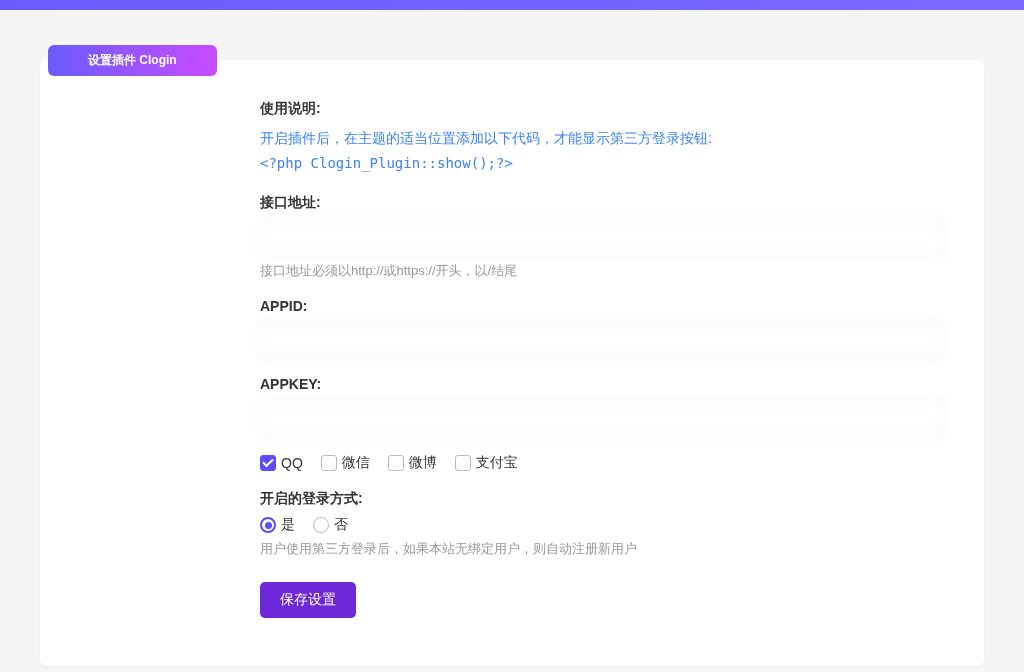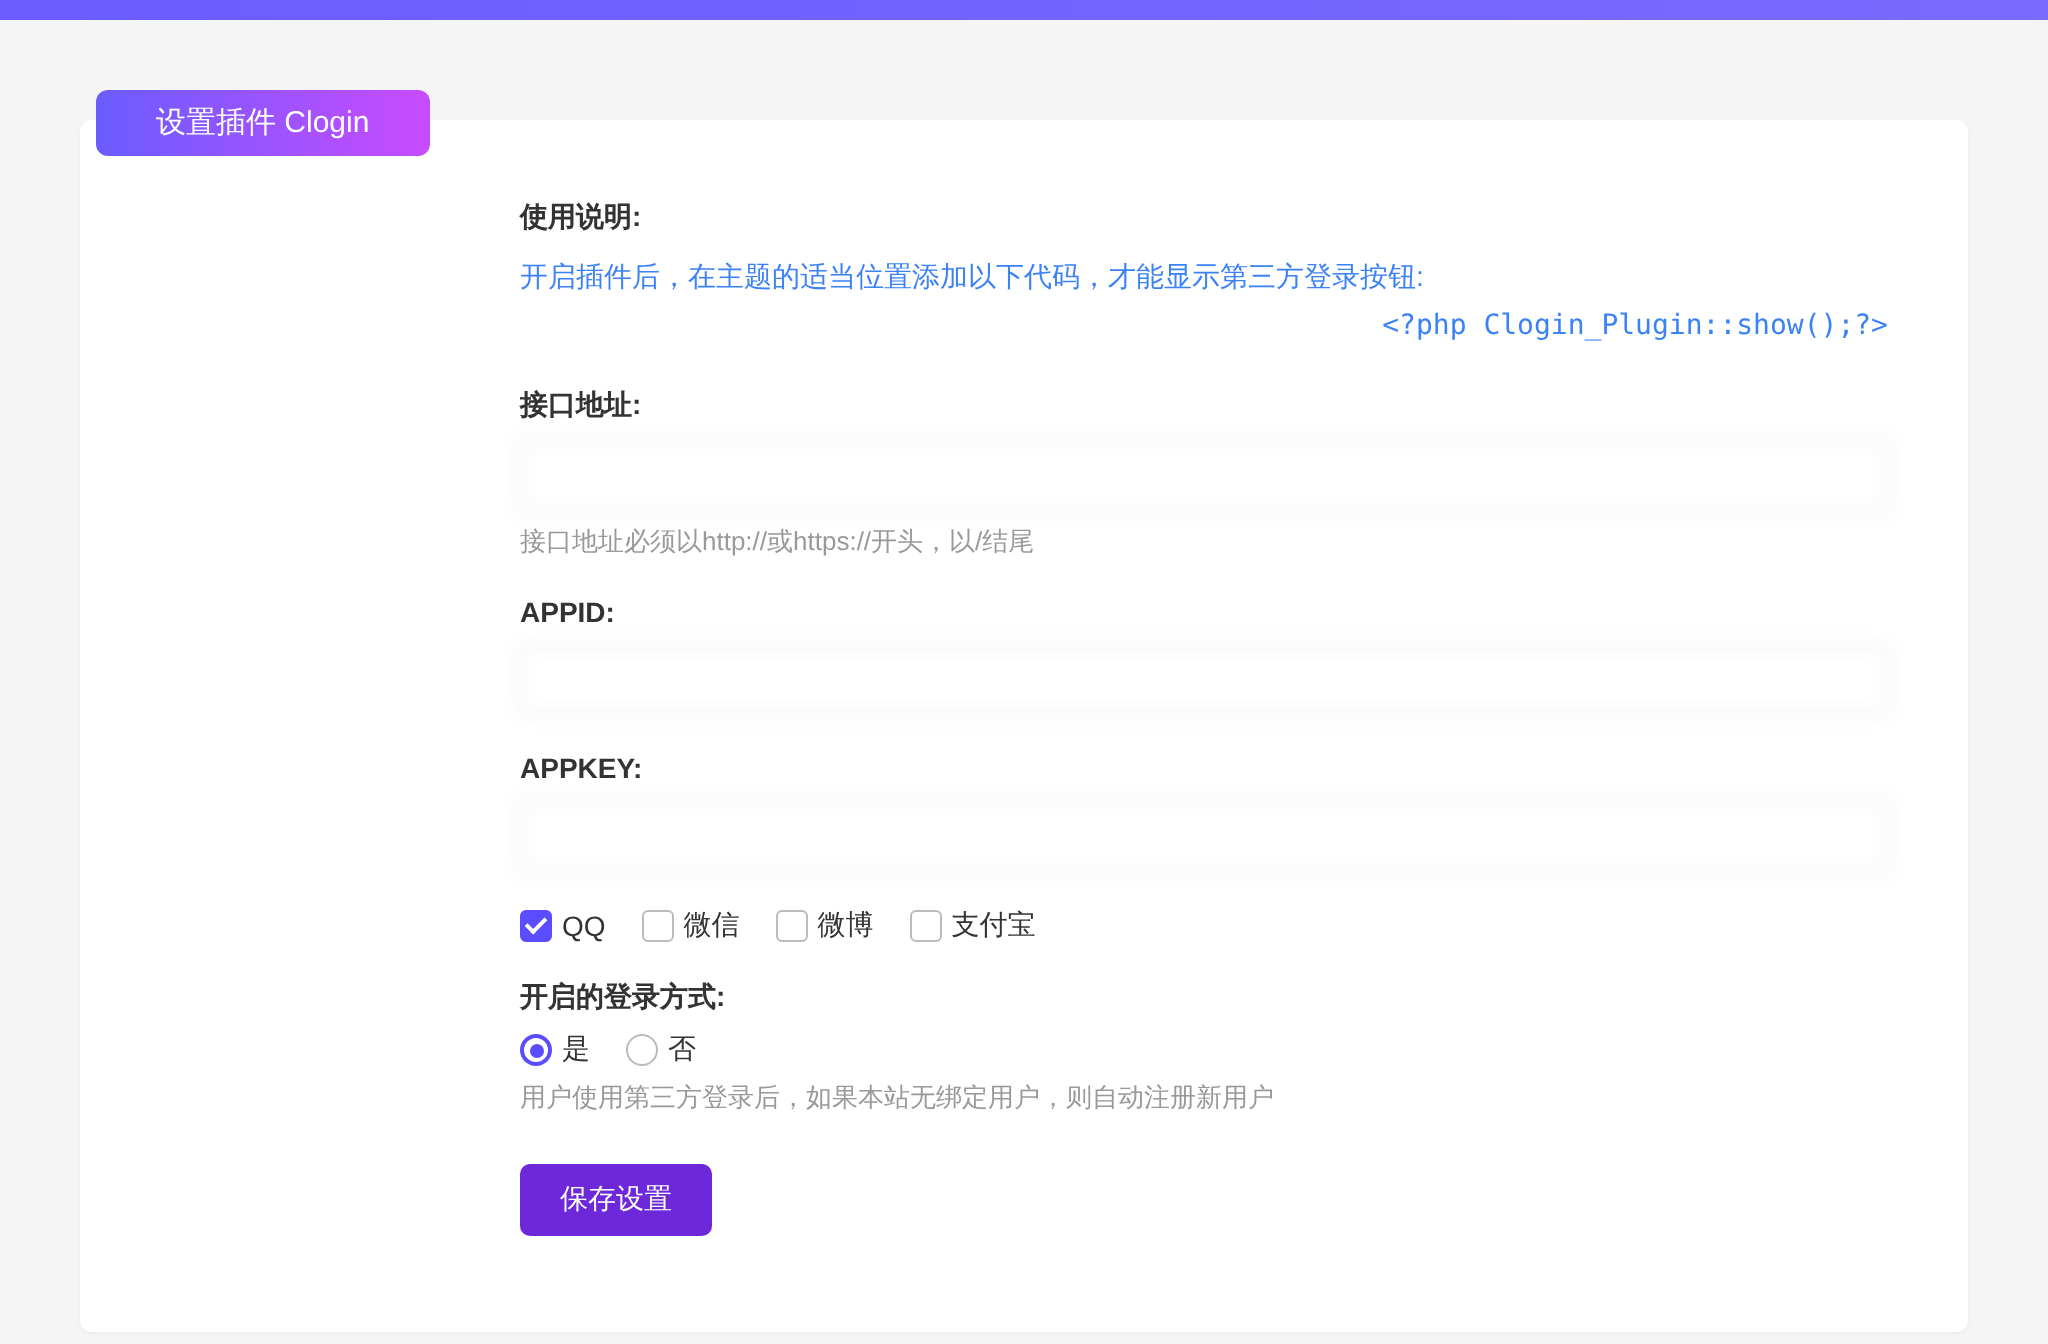--- a/index.html
+++ b/index.html
@@ -23,40 +23,39 @@
       box-shadow: 0 1px 3px rgba(0,0,0,0.04);
       position: relative;
       padding: 40px 40px 30px 200px;
     }
     .panel-title-tab {
       position: absolute;
       top: -15px;
       left: 8px;
       background: linear-gradient(90deg, #6a5cff 0%, #c94bff 100%);
       color: #fff;
-      font-weight: normal;
-      font-size: 15px;
-      padding: 7px 30px;
+      font-weight: bold;
+      font-size: 12px;
+      padding: 7px 40px;
       border-radius: 6px;
     }
     .field-block { margin-bottom: 18px; margin-left: 20px; }
     .field-label {
       font-weight: bold;
       display: block;
       margin-bottom: 8px;
       font-size: 14px;
     }
     .instruction-red {
       color: #3b82f6;
       font-size: 14px;
       line-height: 1.8;
     }
     .code-text {
       font-family: Consolas, Monaco, monospace;
-      text-align: right;
     }
     .text-input {
       width: 100%;
       height: 36px;
       border: 1px solid #ddd;
       border-radius: 4px;
       padding: 0 10px;
       font-size: 14px;
       color: #666;
       background: #fff;

